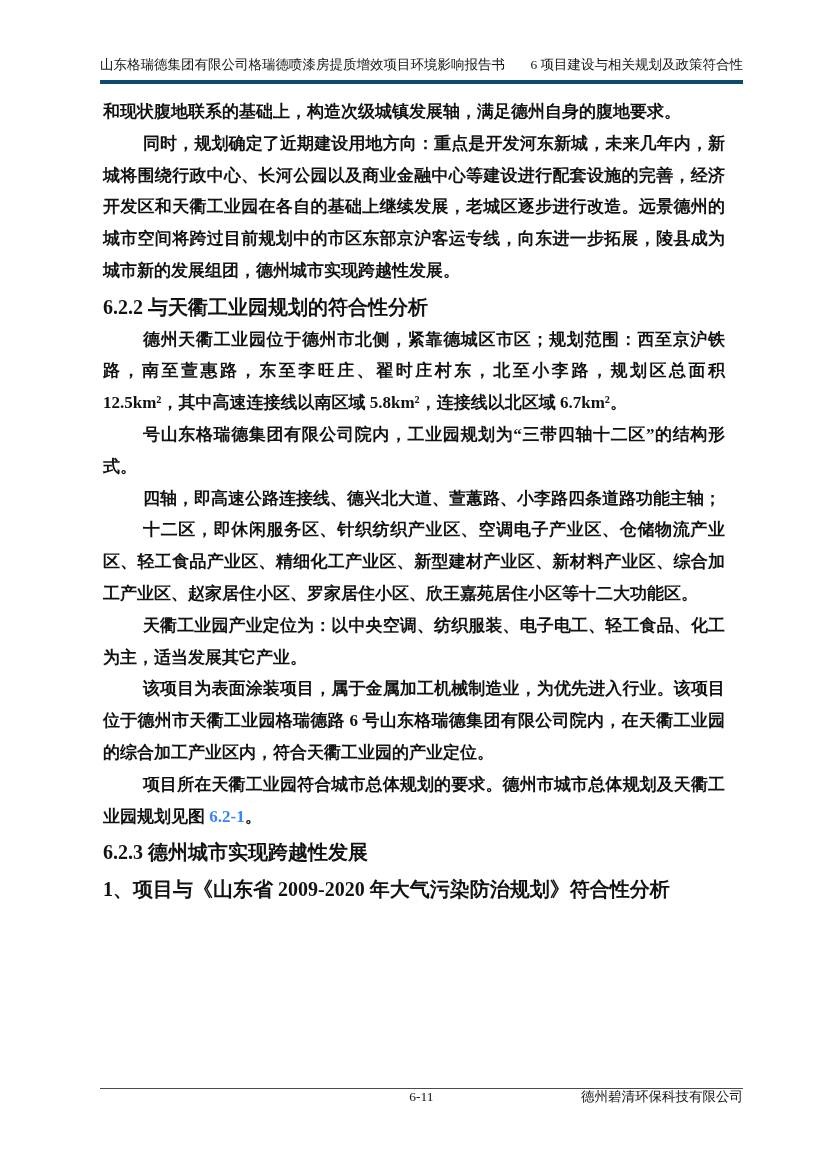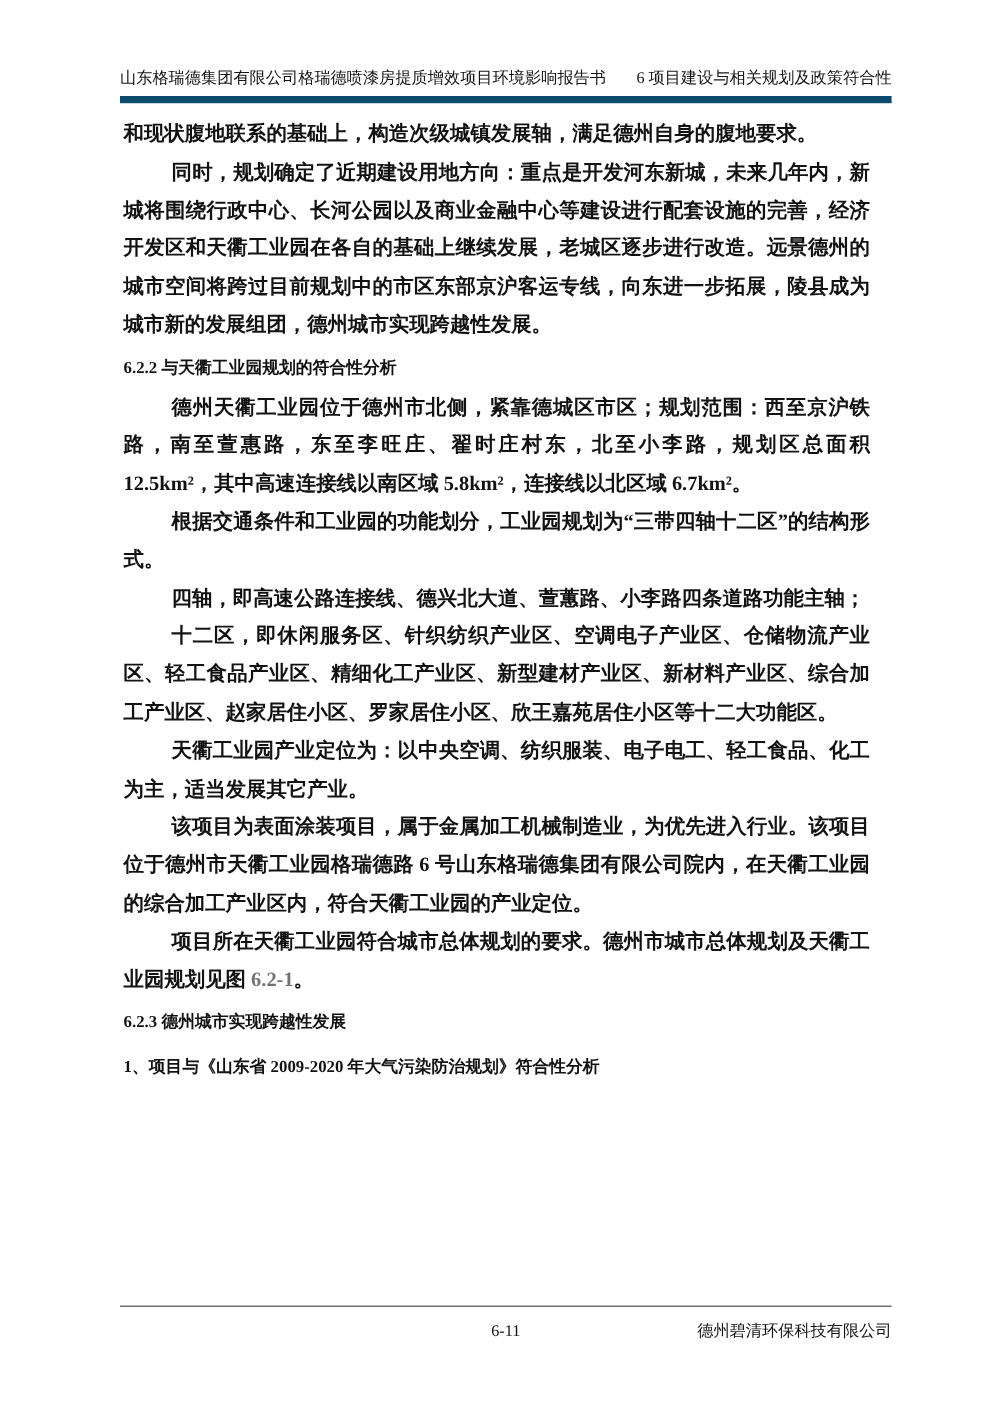--- a/index.html
+++ b/index.html
@@ -16,58 +16,58 @@
     position: absolute;
     left: 100px;
     top: 56px;
     width: 643px;
     display: flex;
     justify-content: space-between;
     align-items: flex-end;
     font-size: 13.5px;
     line-height: 18px;
     padding-bottom: 6px;
-    border-bottom: 6px solid #0c4a6e;
+    border-bottom: 4px solid #0c4a6e;
     white-space: nowrap;
     gap: 12px;
   }
   .doc-body {
     position: absolute;
     left: 103px;
     top: 96px;
     width: 622px;
     font-size: 17px;
     line-height: 31.8px;
     text-align: justify;
   }
   .doc-body p {
     margin: 0;
     text-indent: 40px;
     font-weight: bold;
   }
   .doc-body p.noindent { text-indent: 0; }
   .doc-body h3 {
     margin: 5px 0 0 0;
-    font-size: 14px;
+    font-size: 20px;
     font-weight: bold;
     text-indent: 0;
     text-align: left;
   }
   .figlink {
-    color: #737373;
+    color: #3b82f6;
     text-decoration: none;
     cursor: pointer;
   }
   .footer {
     position: absolute;
     left: 100px;
     top: 1088px;
     width: 643px;
     border-top: 1px solid #4a4a4a;
-    padding-top: 12px;
+    padding-top: 0;
     font-size: 13.5px;
     line-height: 16px;
   }
   .footer-inner {
     display: grid;
     grid-template-columns: 1fr 1fr 1fr;
     align-items: baseline;
   }
   .pagenum { grid-column: 2; text-align: center; }
   .company { grid-column: 3; text-align: right; white-space: nowrap; }
@@ -80,21 +80,21 @@
   <div class="header">
     <span>山东格瑞德集团有限公司格瑞德喷漆房提质增效项目环境影响报告书</span>
     <span>6 项目建设与相关规划及政策符合性</span>
   </div>
 
   <div class="doc-body">
     <p class="noindent">和现状腹地联系的基础上，构造次级城镇发展轴，满足德州自身的腹地要求。</p>
     <p>同时，规划确定了近期建设用地方向：重点是开发河东新城，未来几年内，新城将围绕行政中心、长河公园以及商业金融中心等建设进行配套设施的完善，经济开发区和天衢工业园在各自的基础上继续发展，老城区逐步进行改造。远景德州的城市空间将跨过目前规划中的市区东部京沪客运专线，向东进一步拓展，陵县成为城市新的发展组团，德州城市实现跨越性发展。</p>
     <h3>6.2.2 与天衢工业园规划的符合性分析</h3>
     <p>德州天衢工业园位于德州市北侧，紧靠德城区市区；规划范围：西至京沪铁路，南至萱惠路，东至李旺庄、翟时庄村东，北至小李路，规划区总面积 12.5km²，其中高速连接线以南区域 5.8km²，连接线以北区域 6.7km²。</p>
-    <p>根据交通条件和工业园的功能划分，工业园规划为“三带四轴十二区”的结构形式。</p>
+    <p>号山东格瑞德集团有限公司院内，工业园规划为“三带四轴十二区”的结构形式。</p>
     <p>四轴，即高速公路连接线、德兴北大道、萱蕙路、小李路四条道路功能主轴；</p>
     <p>十二区，即休闲服务区、针织纺织产业区、空调电子产业区、仓储物流产业区、轻工食品产业区、精细化工产业区、新型建材产业区、新材料产业区、综合加工产业区、赵家居住小区、罗家居住小区、欣王嘉苑居住小区等十二大功能区。</p>
     <p>天衢工业园产业定位为：以中央空调、纺织服装、电子电工、轻工食品、化工为主，适当发展其它产业。</p>
     <p>该项目为表面涂装项目，属于金属加工机械制造业，为优先进入行业。该项目位于德州市天衢工业园格瑞德路 6 号山东格瑞德集团有限公司院内，在天衢工业园的综合加工产业区内，符合天衢工业园的产业定位。</p>
     <p><span>项目所在天衢工业园符合城市总体规划的要求。德州市城市总体规划及天衢工业园规划见图 </span><a class="figlink">6.2-1</a><span>。</span></p>
     <h3>6.2.3 德州城市实现跨越性发展</h3>
     <h3>1、项目与《山东省 2009-2020 年大气污染防治规划》符合性分析</h3>
   </div>
 
   <div class="footer">

